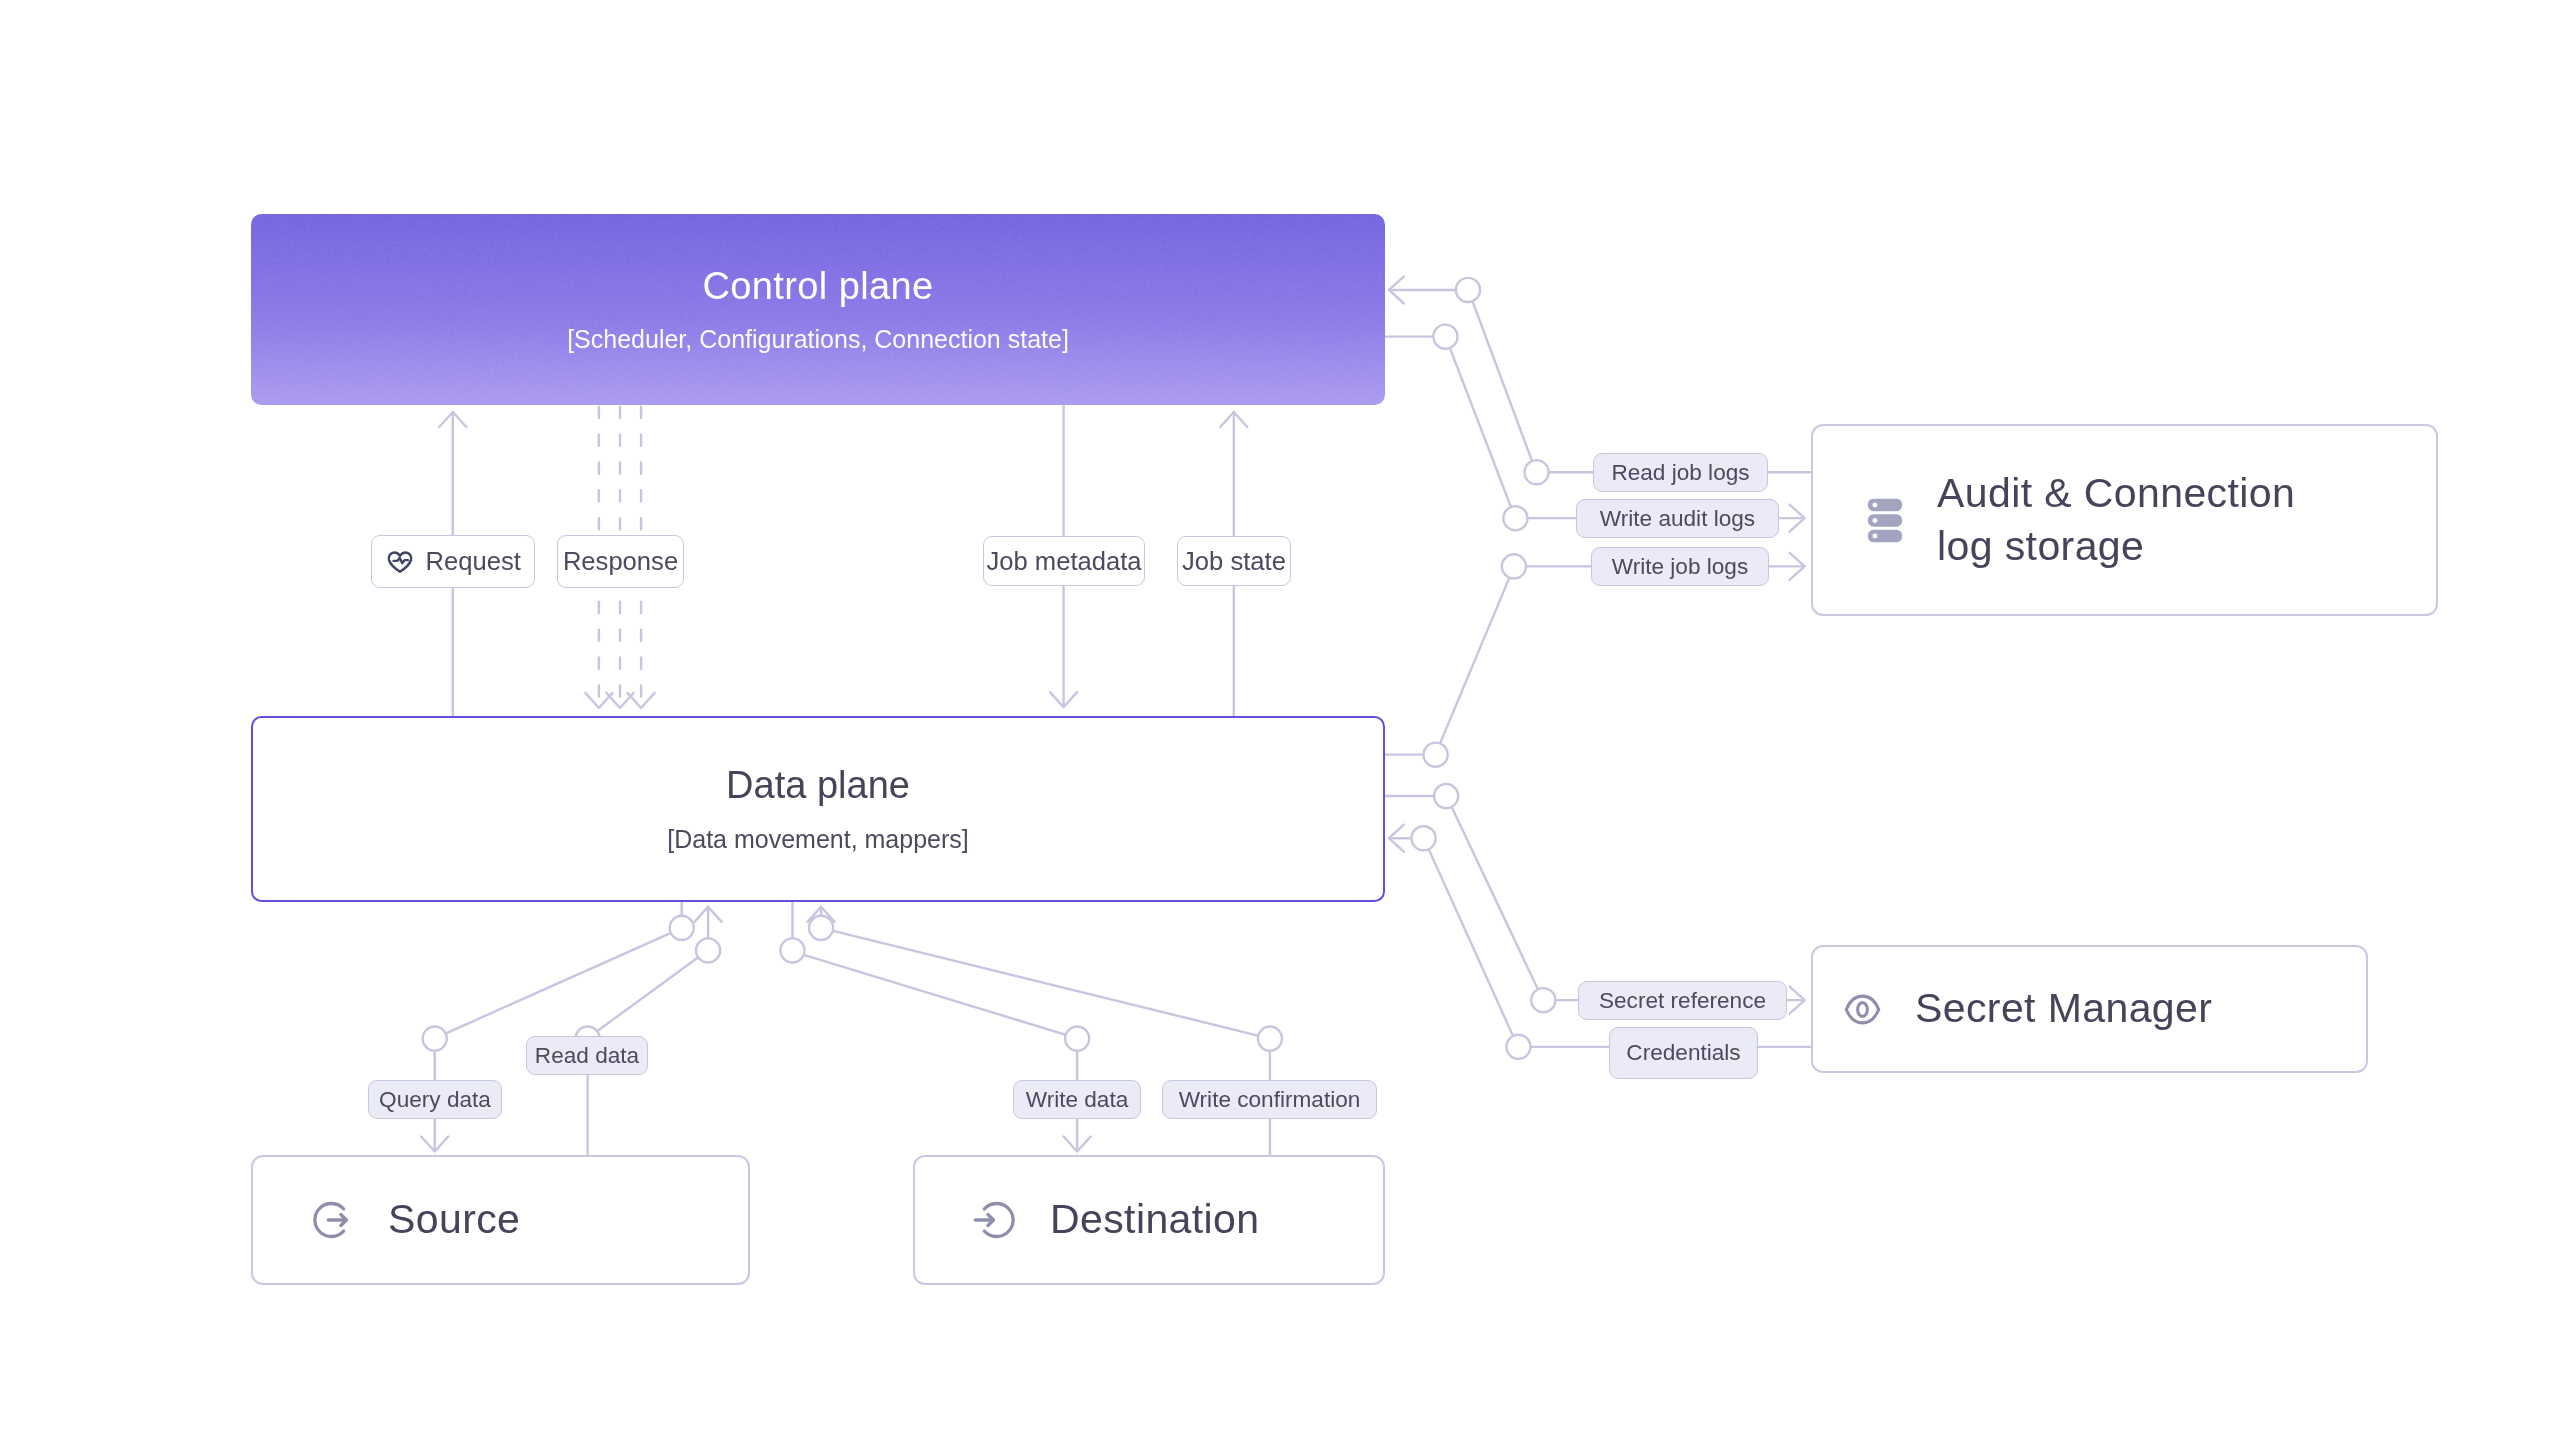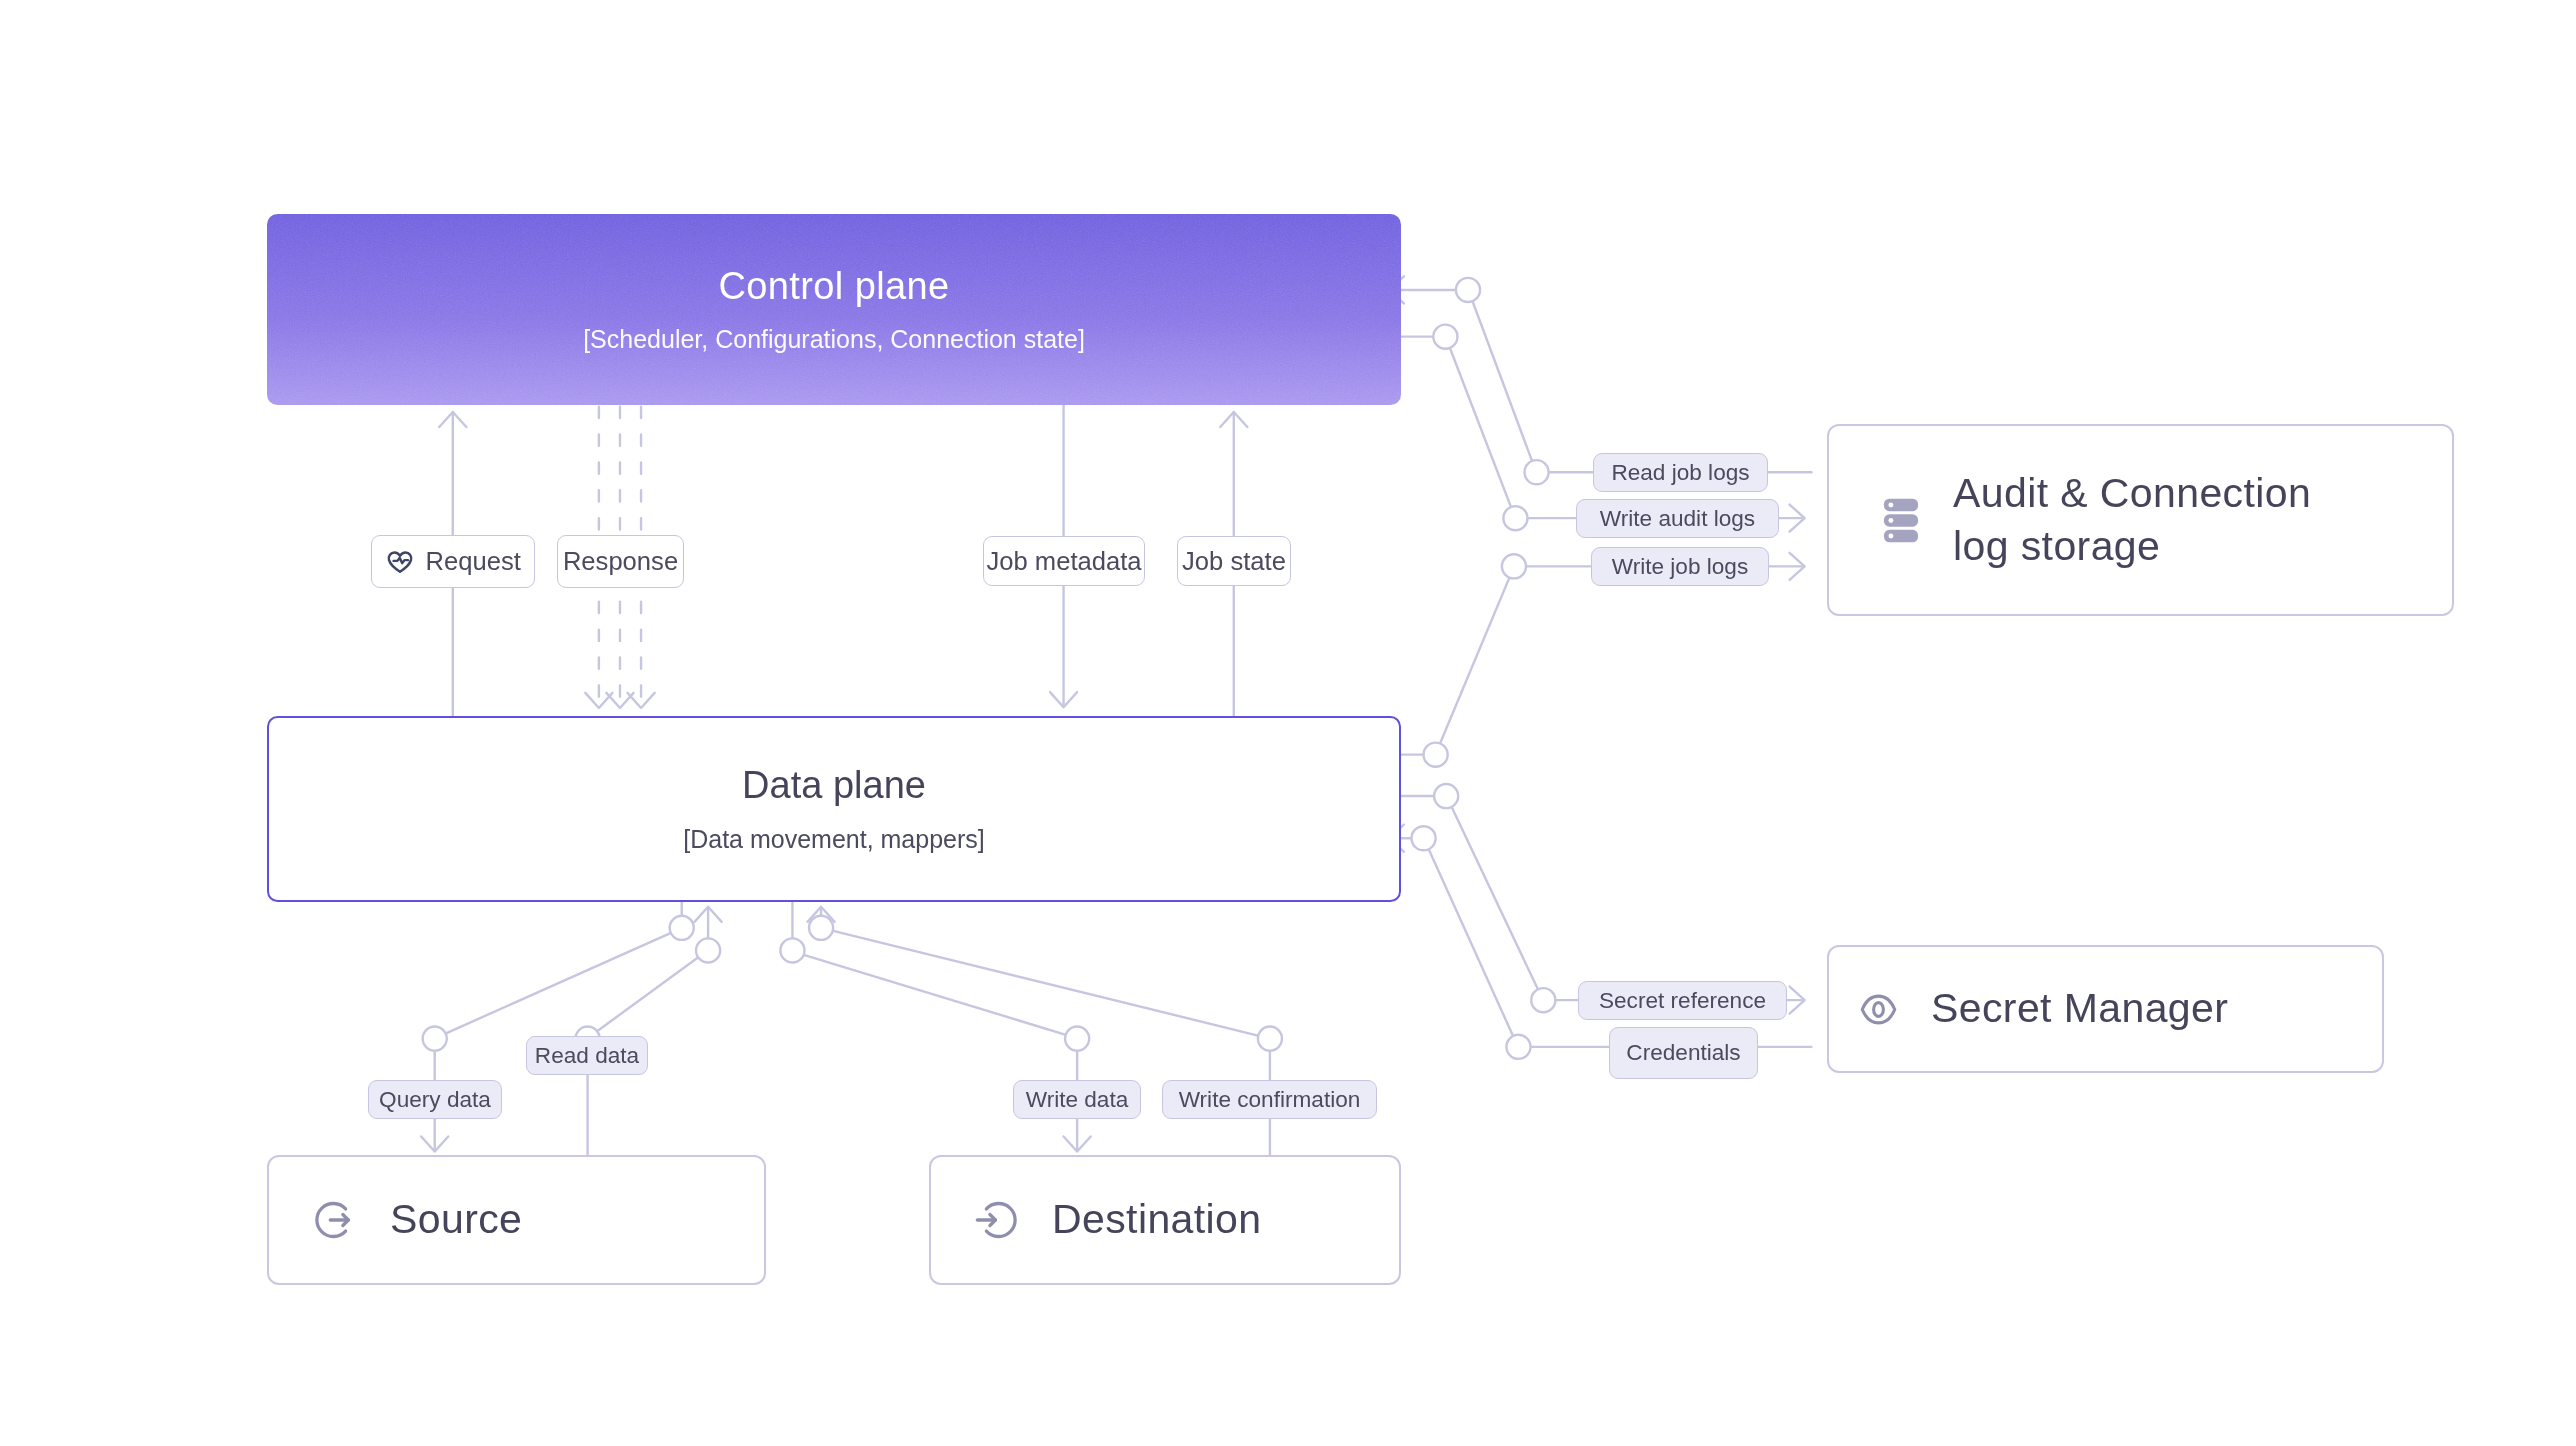--- a/index.html
+++ b/index.html
@@ -1,20 +1,20 @@
 <!DOCTYPE html>
 <html style="font-size:12px"><head>
 <meta charset="utf-8">
 <style>
   html,body{margin:0;padding:0;background:#ffffff;}
   .canvas{position:relative;width:2576px;height:1446px;background:#ffffff;overflow:hidden;
           font-family:"Liberation Sans",sans-serif;}
   .canvas svg.wires{position:absolute;left:0;top:0;}
-  .node{position:absolute;box-sizing:border-box;border-radius:12px;background:#fff;margin-left:16px;}
-  .card{border:2.3px solid #C9C8E2;display:flex;align-items:center;gap:33px;padding-left:44px;}
+  .node{position:absolute;box-sizing:border-box;border-radius:12px;background:#fff;}
+  .card{border:2.3px solid #C9C8E2;display:flex;align-items:center;gap:33px;padding-left:58px;}
   .card .title{font-size:41px;font-weight:500;color:#45445A;letter-spacing:0.4px;line-height:1.3;}
   .control{background:linear-gradient(180deg,#6F60DF 0%,#8875E6 55%,#A897EF 100%);
            border-radius:10.5px;display:flex;flex-direction:column;align-items:center;
            justify-content:center;gap:16.6px;overflow:hidden;}
   .control .grain{position:absolute;inset:0;width:100%;height:100%;mix-blend-mode:soft-light;}
   .ctl-t{position:relative;font-size:38px;font-weight:500;color:#ffffff;letter-spacing:0.4px;}
   .ctl-s{position:relative;font-size:25px;font-weight:400;color:rgba(255,255,255,.96);}
   .data{border:2.6px solid #6150E0;border-radius:10.5px;display:flex;flex-direction:column;
         align-items:center;justify-content:center;gap:18px;}
   .data .dp-t{font-size:38px;font-weight:500;color:#45445A;}

